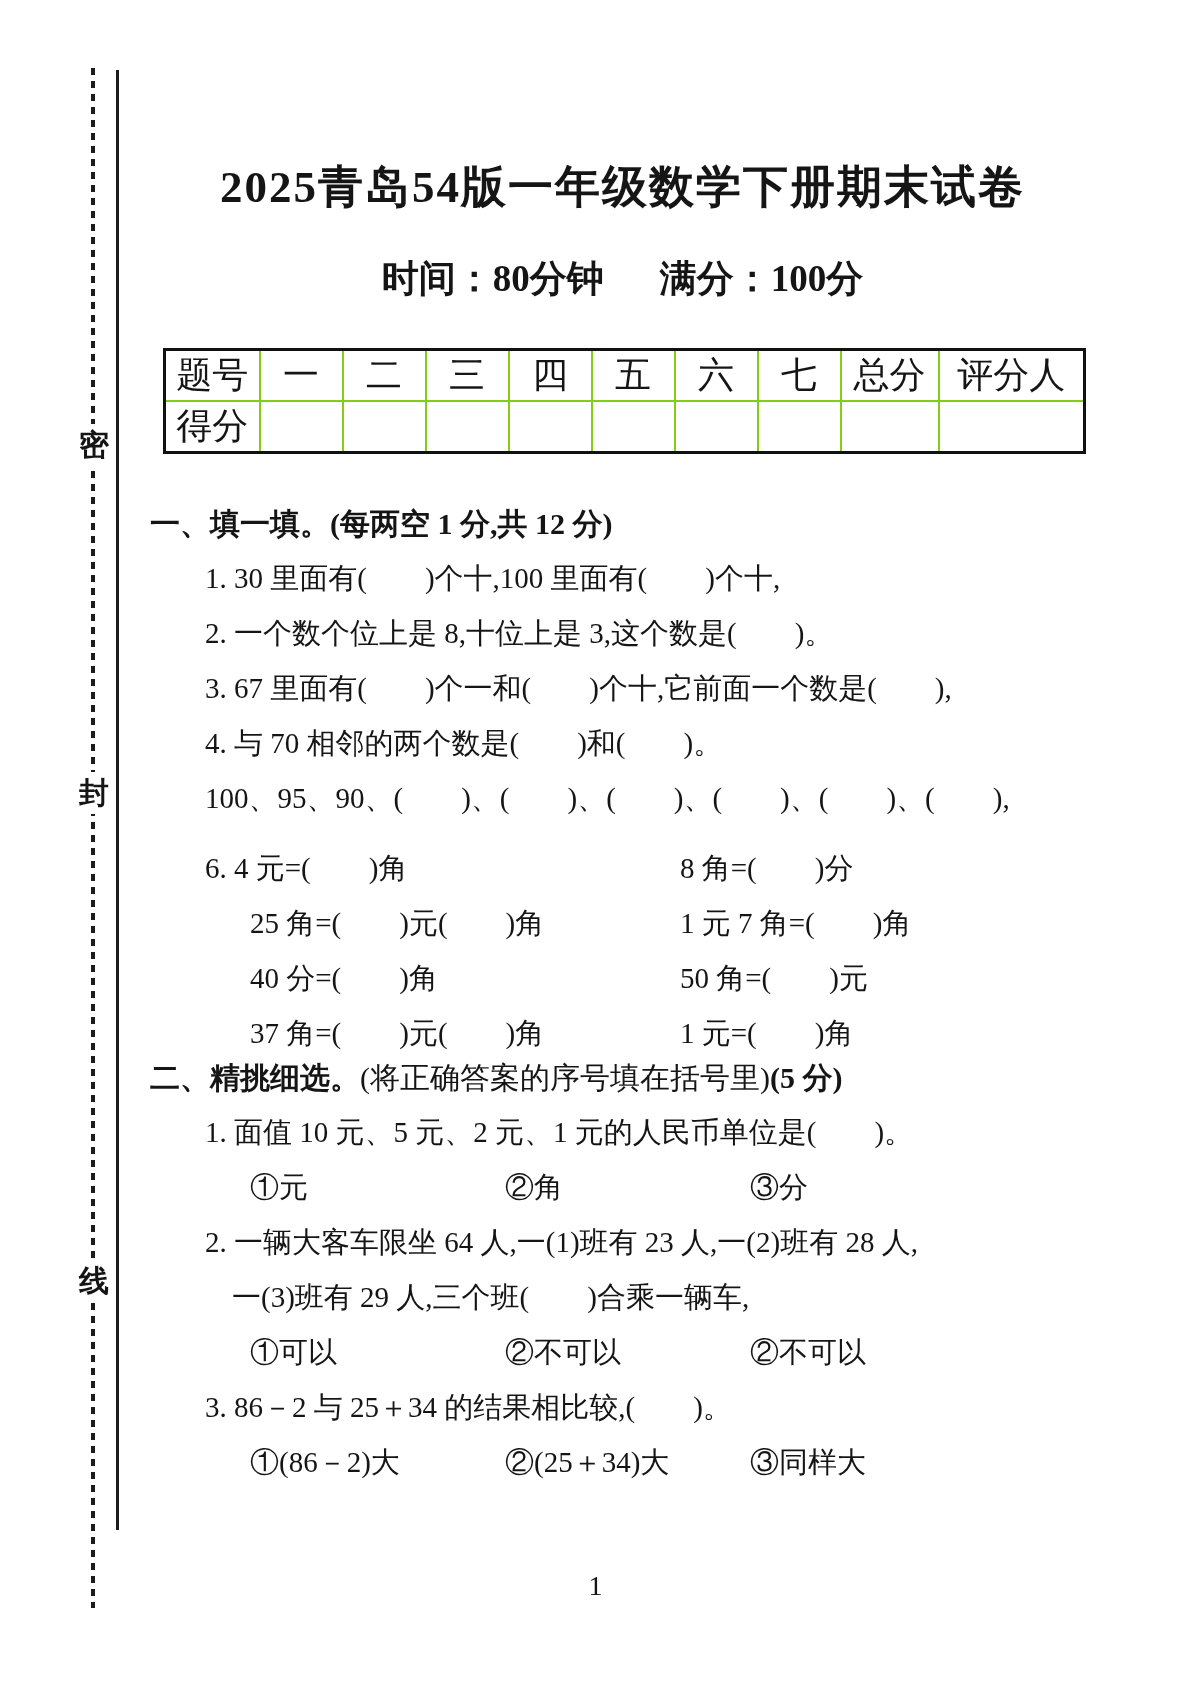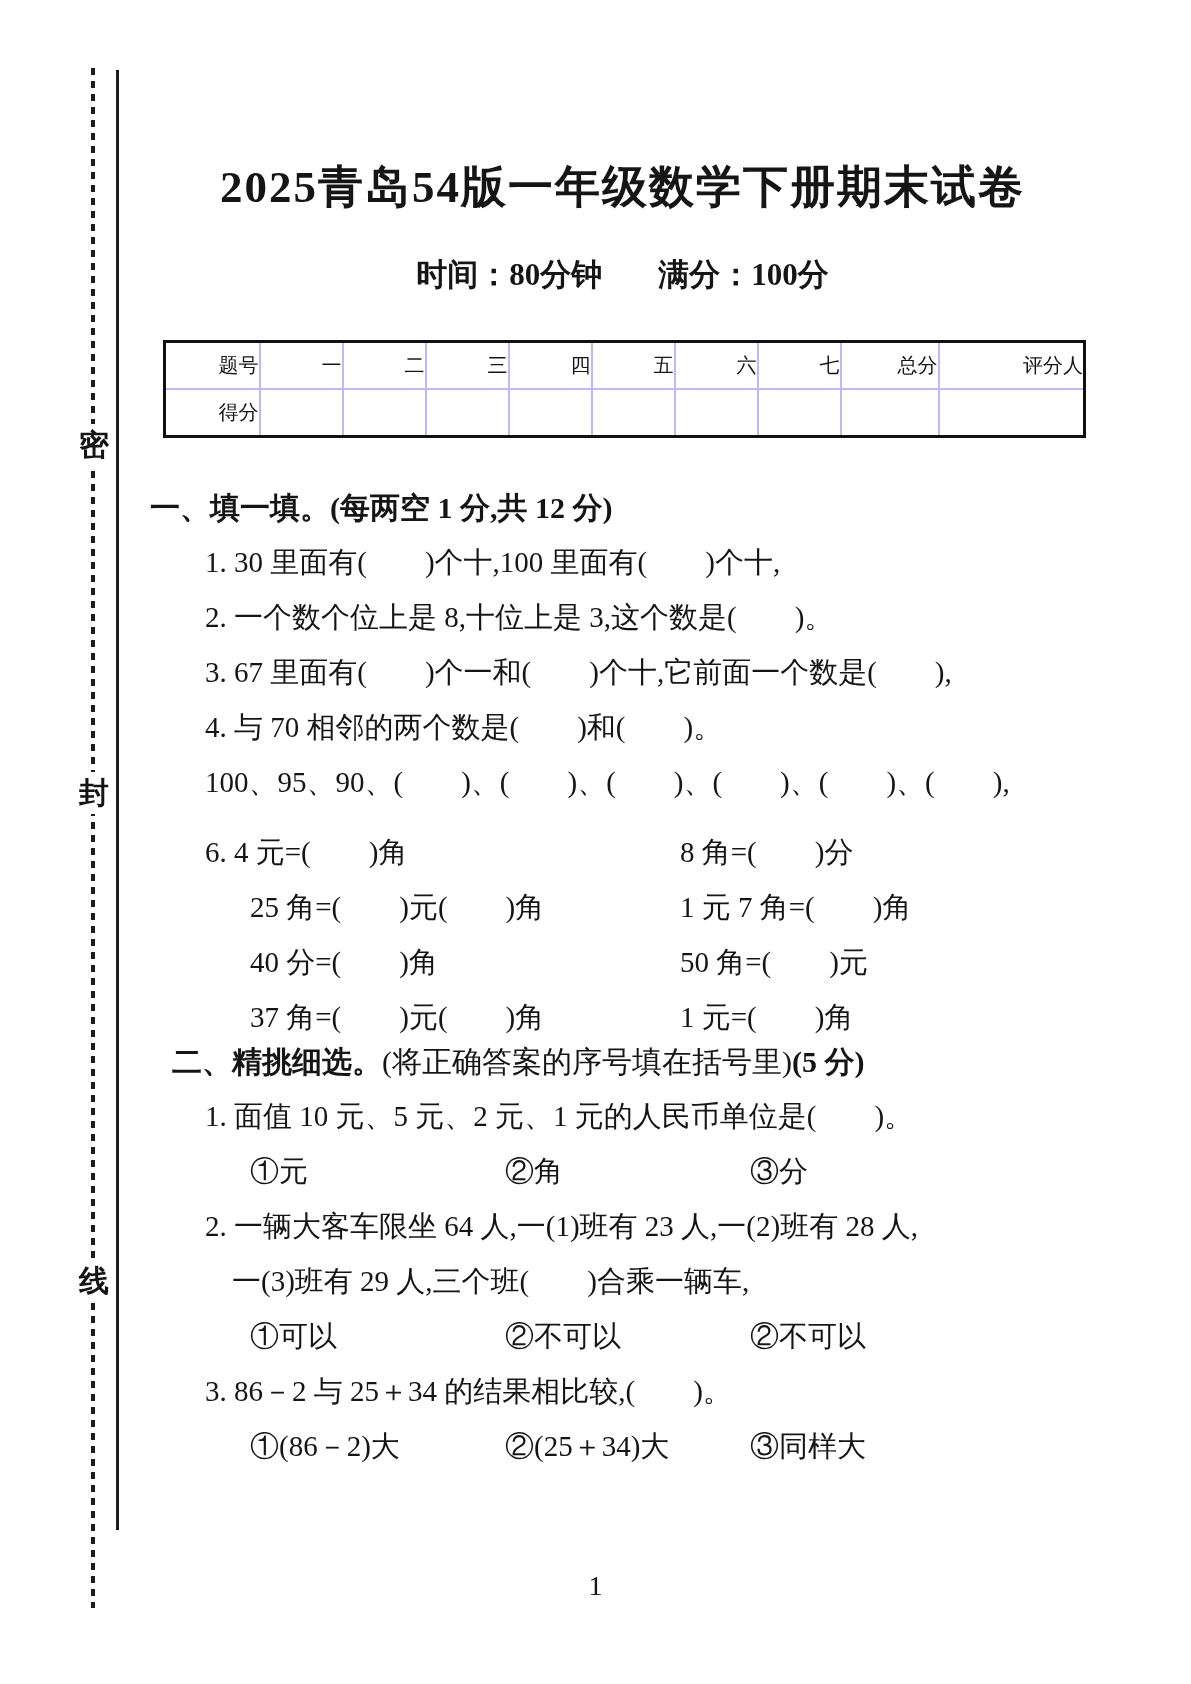--- a/index.html
+++ b/index.html
@@ -27,39 +27,39 @@
   .seal-xian{top:1260px;}
 
   
   .content{position:absolute;left:150px;top:0;width:945px;}
   .title{
     margin:160px 0 0;text-align:center;
     font-size:45px;font-weight:bold;letter-spacing:2px;line-height:1.2;
   }
   .subtitle{
     margin-top:40px;display:flex;justify-content:center;gap:56px;
-    font-size:31px;font-weight:bold;
+    font-size:37px;font-weight:bold;
   }
 
   table.score{
     margin:44px 0 0 13px;border-collapse:collapse;width:920px;table-layout:fixed;
     border:3px solid #111;
   }
   table.score td{
-    border:2px solid #c4b5fd;height:45px;text-align:right;
-    font-size:20px;padding:0;overflow:hidden;
+    border:2px solid #84cc16;height:45px;text-align:center;
+    font-size:36px;padding:0;overflow:hidden;
   }
 
   .line{
     position:relative;height:55px;line-height:55px;
     font-size:29px;white-space:nowrap;
   }
   .line.head{font-weight:bold;font-size:30px;}
   .sec1-head{margin-top:42px;}
-  .sec2-head{margin-top:4px;margin-left:22px;}
+  .sec2-head{margin-top:4px;}
   .head .note{font-weight:normal;}
   .ind1{padding-left:55px;}   
   .ind2{padding-left:82px;}   
   .q6 span{position:absolute;top:15px;}
   .q6 .l{left:55px;}
   .q6 .l.sub{left:100px;}
   .q6 .r{left:530px;}
   .opts span{position:absolute;top:0;text-align:center;}
   .opts .o1{left:100px;}
   .opts .o2{left:355px;}

